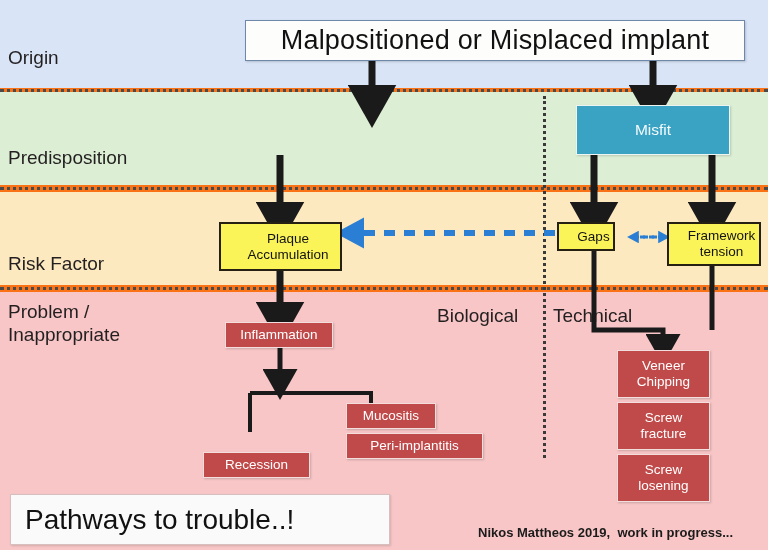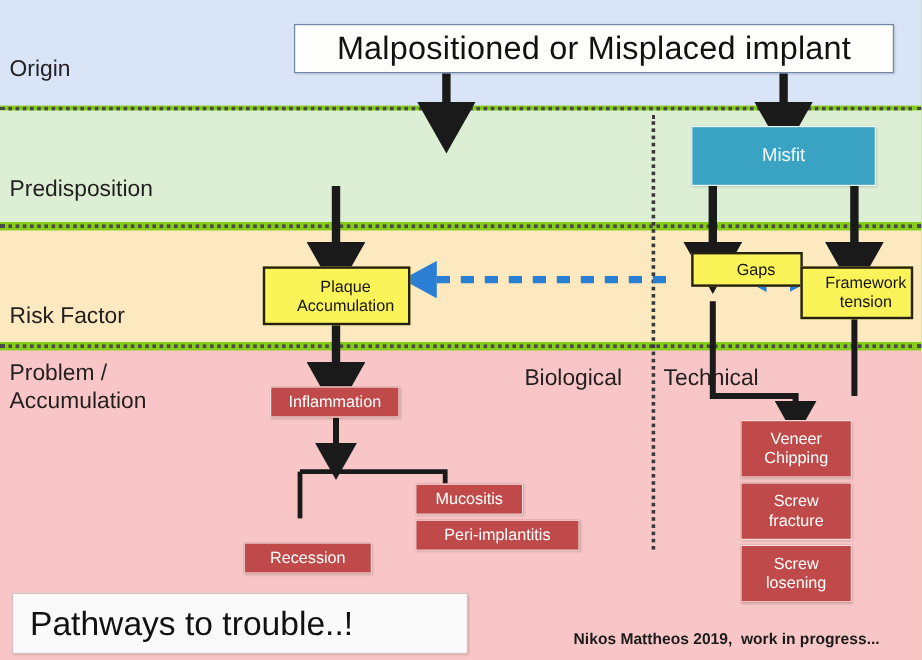--- a/index.html
+++ b/index.html
@@ -1,20 +1,20 @@
 <!DOCTYPE html>
 <html><head>
 <meta charset="utf-8">
 <style>
   html,body{margin:0;padding:0;background:#fff;}
   body{font-family:"Liberation Sans",sans-serif;}
 
   #stage{
     position:relative;width:768px;height:550px;overflow:hidden;
-    background:#84cc16;
+    background:#f97316;
   }
 
   
   .band{position:absolute;left:0;width:768px;}
   #band-origin{top:0;height:88px;background:#d9e5f7;}
   #band-predisposition{top:92px;height:93px;background:#dcefd4;}
   #band-risk{top:192px;height:93px;background:#fce9bf;}
   #band-problem{top:292px;height:258px;background:#f8c6c6;}
 
   .band-label{
@@ -70,21 +70,21 @@
     background:#fafafa;border:1px solid #d8bfbf;color:#111;
     font-size:28px;justify-content:flex-start;padding-left:14px;
     box-shadow:1px 1px 2px rgba(0,0,0,.14);
   }
 
   
   #box-origin      {left:245px;top:20px;width:500px;height:41px;}
   #box-ridgelap    {left:222px;top:105px;width:300px;height:50px;}
   #box-misfit      {left:576px;top:105px;width:154px;height:50px;}
   #box-plaque      {left:219px;top:222px;width:123px;height:49px;}
-  #box-gaps        {left:557px;top:210px;width:93px;height:29px;margin-left:19px;}
+  #box-gaps        {left:557px;top:222px;width:58px;height:29px;}
   #box-framework   {left:667px;top:222px;width:94px;height:44px;}
   #box-inflammation{left:225px;top:322px;width:108px;height:26px;}
   #box-recession   {left:203px;top:432px;width:107px;height:26px;margin-top:20px;}
   #box-mucositis   {left:346px;top:403px;width:90px;height:26px;}
   #box-periimpl    {left:346px;top:433px;width:137px;height:26px;}
   #box-veneer      {left:617px;top:350px;width:93px;height:48px;}
   #box-screwfrac   {left:617px;top:402px;width:93px;height:48px;}
   #box-screwloose  {left:617px;top:454px;width:93px;height:48px;}
   #box-banner      {left:10px;top:494px;width:380px;height:51px;}
 
@@ -117,21 +117,21 @@
 
   <div class="hsep" id="hsep-1"></div>
   <div class="hsep" id="hsep-2"></div>
   <div class="hsep" id="hsep-3"></div>
   <div id="vsep"></div>
 
   <div class="band-label" id="label-origin">Origin</div>
   <div class="band-label" id="label-predisposition">Predisposition</div>
   <div class="band-label" id="label-risk">Risk Factor</div>
   <div class="band-label" id="label-problem">Problem /
-Accumulation</div>
+Inappropriate</div>
 
   <div class="sub-label" id="label-biological">Biological</div>
   <div class="sub-label" id="label-technical">Technical</div>
 
   <svg id="wires" viewBox="0 0 768 550" xmlns="http://www.w3.org/2000/svg">
     <defs>
       <marker id="ah" markerWidth="7" markerHeight="7" refX="2.2" refY="3.5" orient="auto" markerUnits="strokeWidth">
         <path d="M0,0 L0,7 L6.2,3.5 z" fill="#1a1a1a"></path>
       </marker>
       <marker id="ab" markerWidth="5.2" markerHeight="5.2" refX="2.0" refY="2.6" orient="auto" markerUnits="strokeWidth">

